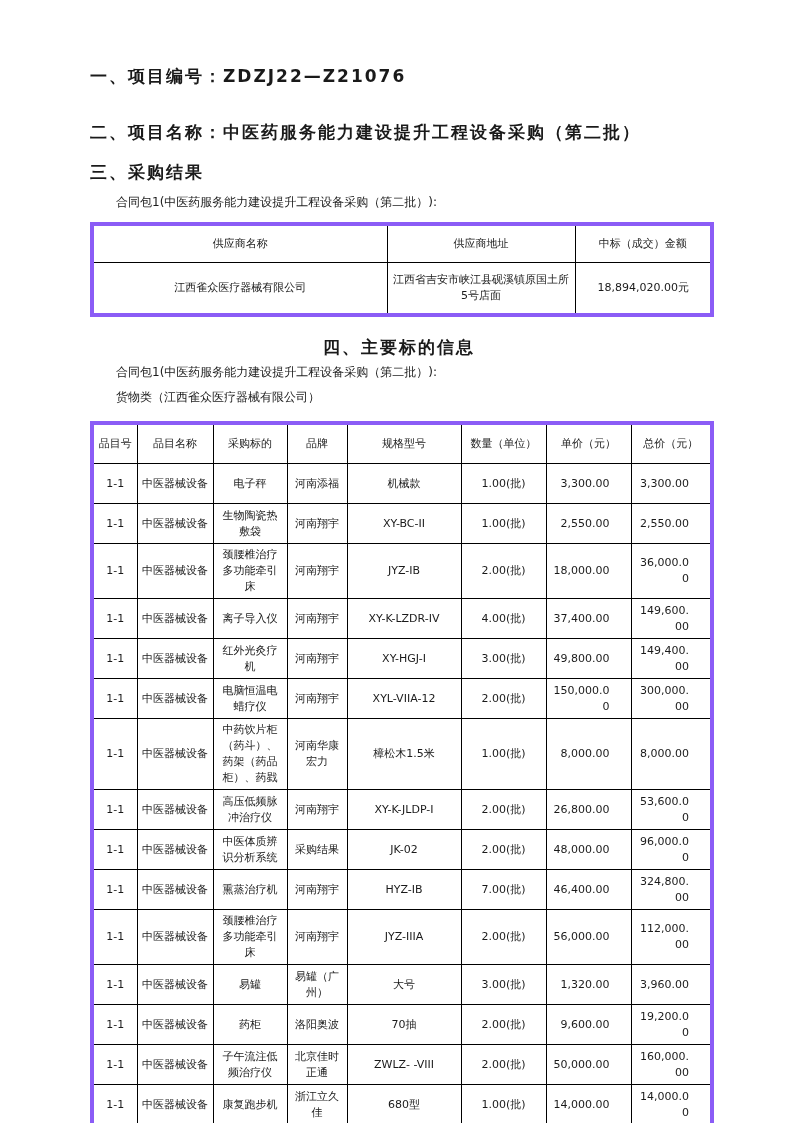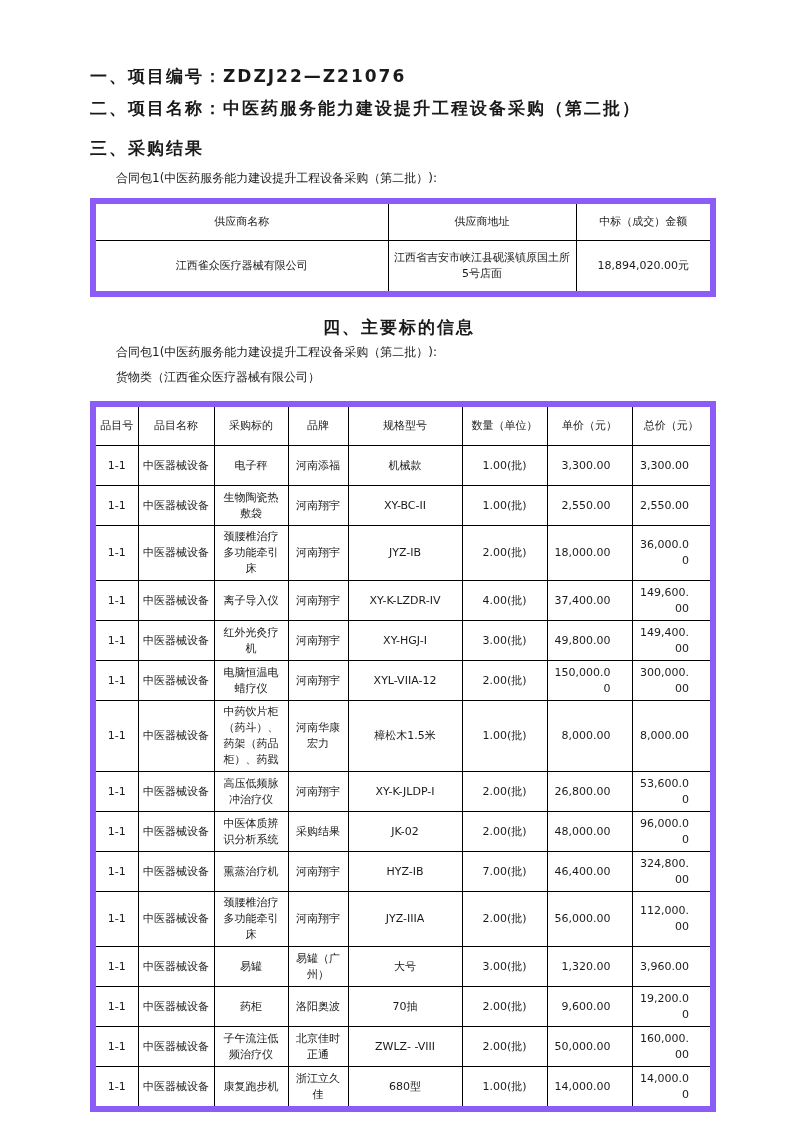--- a/index.html
+++ b/index.html
@@ -12,36 +12,36 @@
     padding:68px 85px 0 90px;
     overflow:hidden;
   }
   .heading{
     font-size:17px;
     font-weight:bold;
     letter-spacing:2px;
     line-height:16px;
     white-space:nowrap;
   }
-  #h2{margin-top:16px;}
+  #h2{margin-top:40px;}
   #h3{margin-top:24px;}
   #h4{margin-top:22px;text-align:center;}
   .subline{
     font-size:12px;
     line-height:14px;
     margin-left:26px;
     white-space:nowrap;
   }
   #pkg1{margin-top:15px;}
   #pkg2{margin-top:10px;}
   #cat{margin-top:11px;}
   table{
     border-collapse:collapse;
     table-layout:fixed;
-    border:6px solid #8b5cf6;
+    border:4px solid #8b5cf6;
     font-size:11px;
   }
   #supplier-table{margin-top:13px;width:620px;}
   #items-table{margin-top:17px;width:620px;}
   th,td{
     border:1px solid #000;
     text-align:center;
     vertical-align:middle;
     padding:3px 4px;
     line-height:16px;

